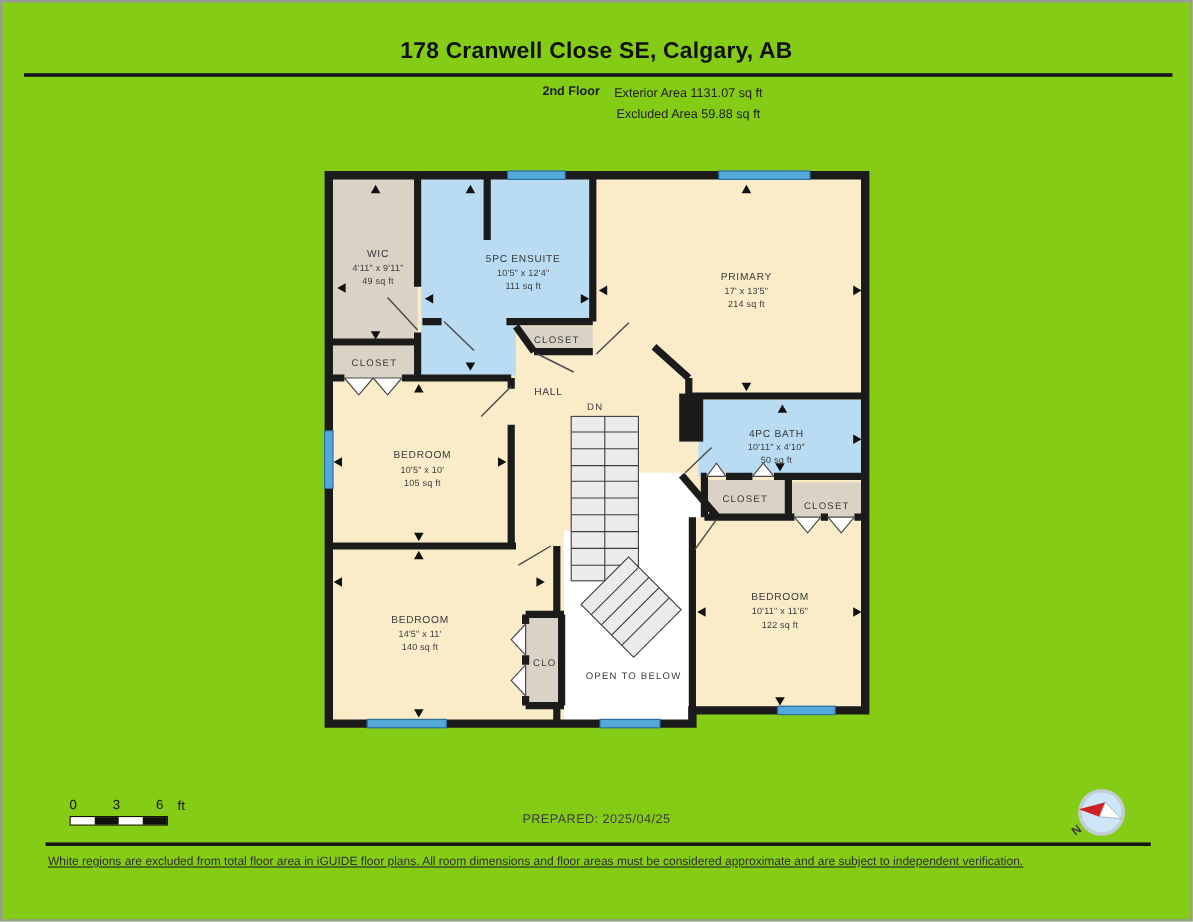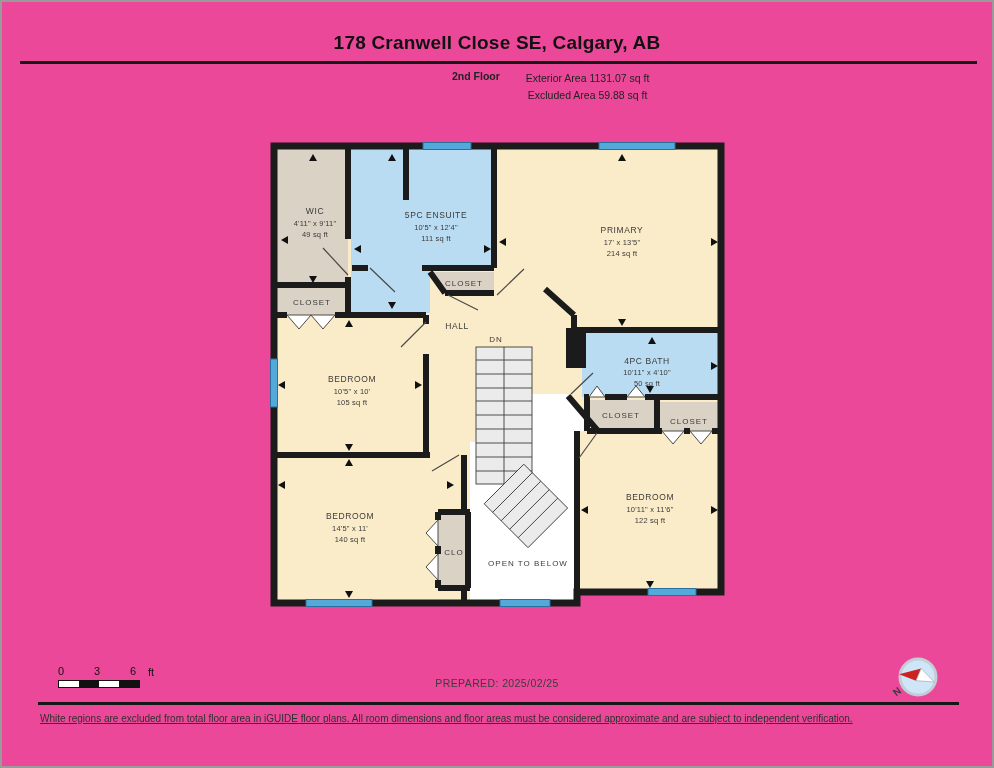--- a/index.html
+++ b/index.html
@@ -1,23 +1,23 @@
 <!DOCTYPE html>
 <html style="--c-wall: #1b1b1b; --c-room_cream: #faecc9; --c-closet_tan: #d9d2c5; --c-wet_blue: #b9dcf2; --c-window_blue: #54a9db; --c-window_border: #2a6f9e; --c-stair_gray: #ebebeb; --c-open_white: #ffffff; --c-compass_blue: #cfe6f8; --c-compass_red: #cc2222; --c-label_gray: #3a3a3a;"><head>
 <meta charset="utf-8">
 <style>
   html,body{margin:0;padding:0;background:#fff;}
-  .page{position:relative;width:994px;height:768px;background:#ec4899;border:2px solid #9a9a9a;
+  .page{position:relative;width:994px;height:768px;background:#84cc16;border:2px solid #9a9a9a;
         box-sizing:border-box;overflow:hidden;font-family:"Liberation Sans",sans-serif;}
   .title{position:absolute;top:30px;left:0;width:100%;text-align:center;
          font-size:19px;font-weight:bold;color:#111;letter-spacing:.2px;}
   .rule{position:absolute;background:#161616;height:3px;}
   .rule-top{top:59px;left:18px;width:957px;}
   .rule-bottom{top:700px;left:36px;width:921px;}
-  .subrow{position:absolute;top:68px;left:450px;display:flex;gap:26px;font-size:10.5px;color:#222;}
+  .subrow{position:absolute;top:68px;left:450px;display:flex;gap:12px;font-size:10.5px;color:#222;}
   .subrow .flabel{font-weight:bold;}
   .subrow .vals div{line-height:17px;text-align:center;}
   .prepared{position:absolute;top:675px;left:0;width:100%;text-align:center;
             font-size:10.5px;color:#3c3c3c;letter-spacing:.4px;}
   .disclaimer{position:absolute;top:711px;left:38px;width:935px;font-size:10px;color:#2f2f2f;text-decoration:underline;}
   .scalebar{position:absolute;top:663px;left:56px;width:140px;font-size:11px;color:#111;}
   .scalebar .nums{position:relative;height:13px;}
   .scalebar .nums span{position:absolute;top:0;}
   .scalebar .bar{position:relative;margin-top:2px;width:80px;height:6px;border:1px solid #111;
                  display:flex;}
@@ -182,21 +182,21 @@
     </div>
     <div class="bar">
       <i style="background:#fff"></i>
         <i style="background:#111"></i>
         <i style="background:#fff"></i>
         <i style="background:#111"></i>
     </div>
     <span class="ft">ft</span>
   </div>
 
-  <div class="prepared">PREPARED: 2025/02/25</div>
+  <div class="prepared">PREPARED: 2025/04/25</div>
 
   <svg class="compass" width="54" height="54" viewBox="0 0 54 54">
     <circle cx="28" cy="25" r="18" style="fill:var(--c-compass_blue)" stroke="#c2cdd6" stroke-width="3"></circle>
     <g transform="rotate(14 28 25)">
       <polygon points="9,27 29,16 27,29" style="fill:var(--c-compass_red)"></polygon>
       <polygon points="27,29 29,16 45,26" fill="#ffffff" stroke="#9aa4ac" stroke-width="0.6"></polygon>
     </g>
     <text x="4" y="44" font-size="10" font-weight="bold" fill="#222" transform="rotate(-38 6 41)">N</text>
   </svg>
 

